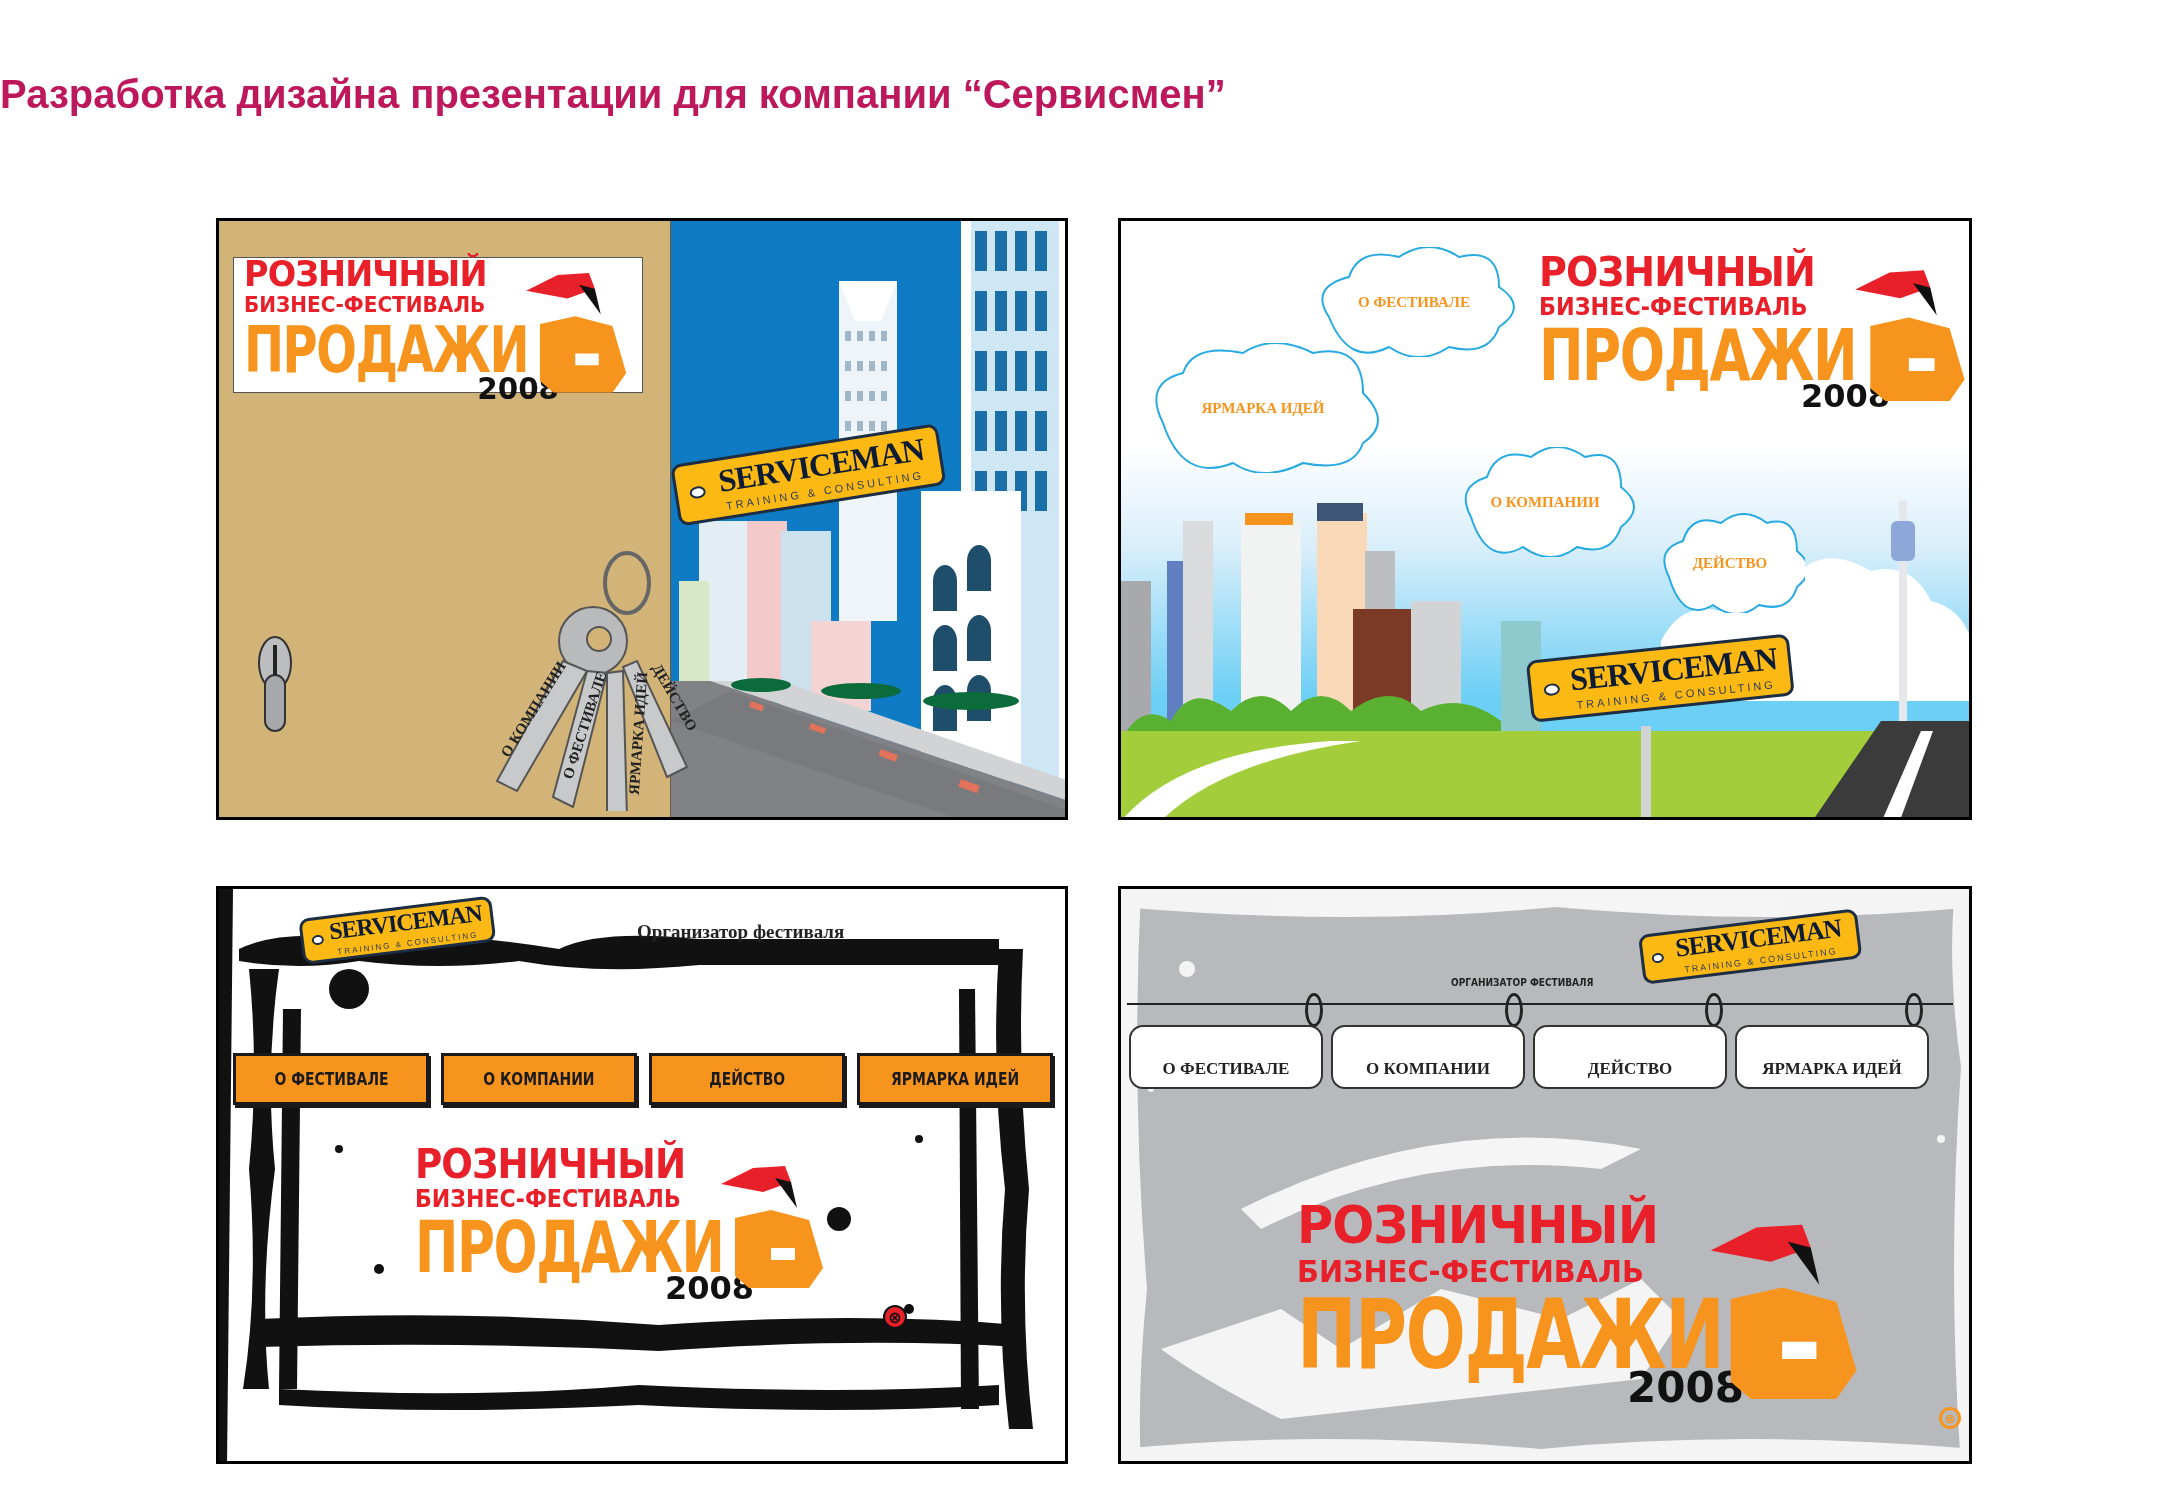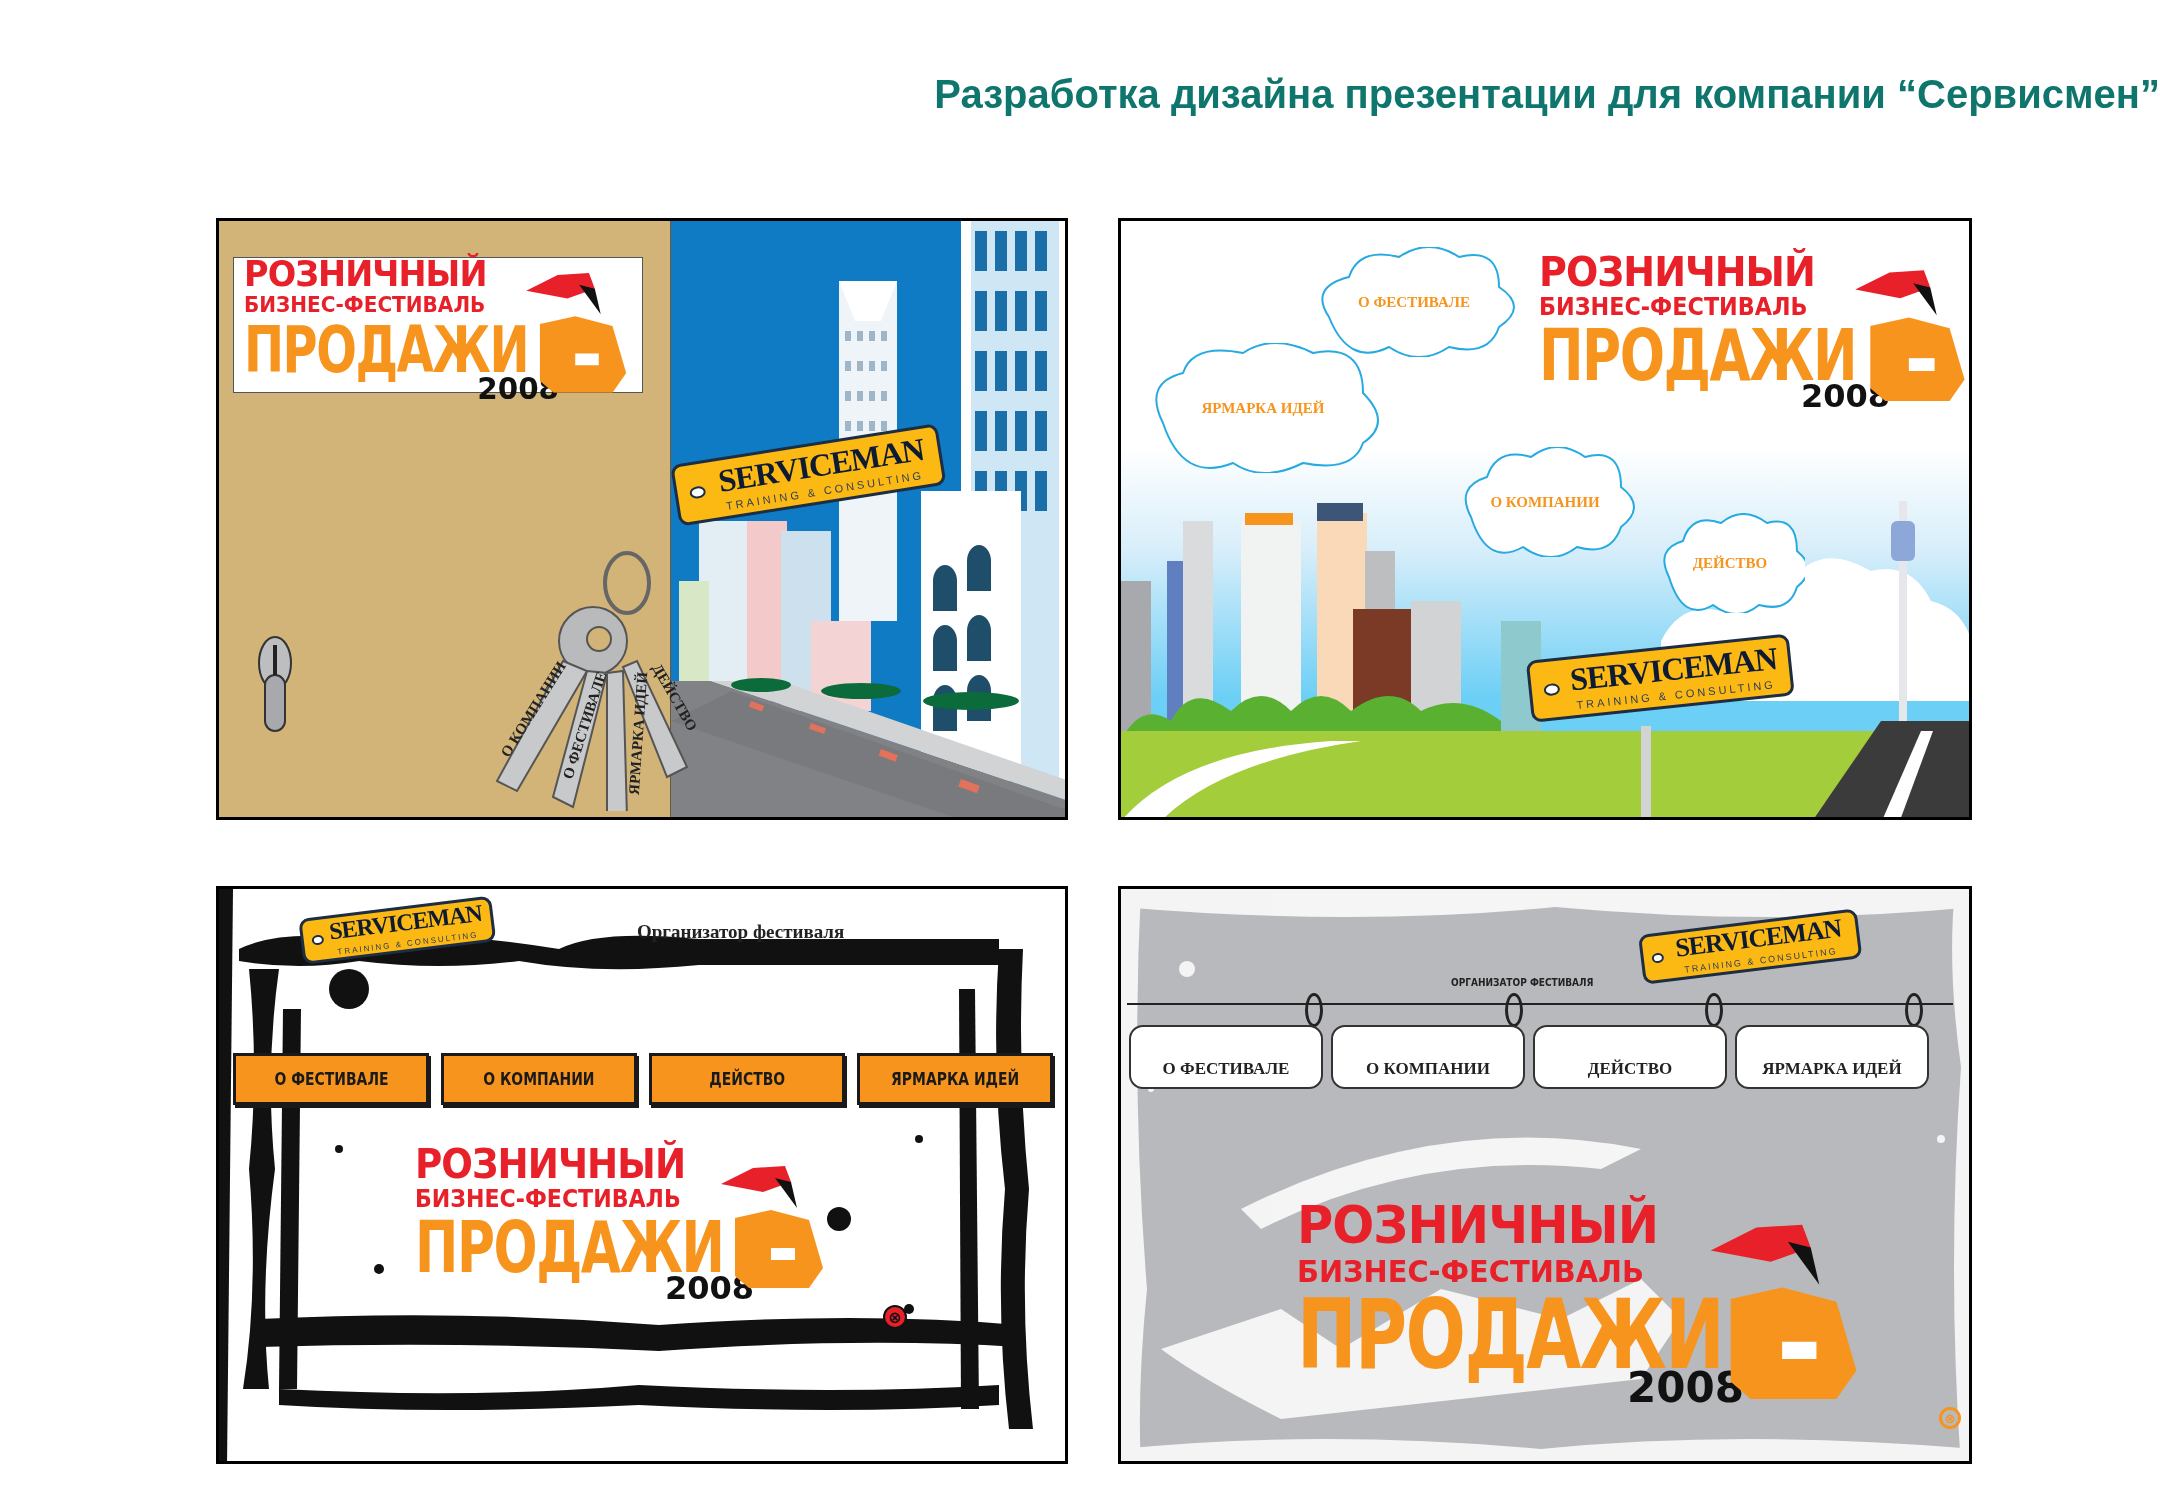--- a/index.html
+++ b/index.html
@@ -1,21 +1,21 @@
 <!DOCTYPE html>
 <html><head>
 <meta charset="utf-8">
 <style>
   * { box-sizing: border-box; margin: 0; padding: 0; }
   html, body { width: 2160px; height: 1512px; background: #ffffff; overflow: hidden; }
   body { position: relative; font-family: "Liberation Sans", sans-serif; }
 
   .page-title {
     position: absolute; left: 0; top: 72px; width: 100%;
-    text-align: right; font-weight: bold; font-size: 40px; color: #0f766e;
+    text-align: left; font-weight: bold; font-size: 40px; color: #be185d;
     font-family: "Liberation Sans", sans-serif;
   }
 
   .panel { position: absolute; border: 3px solid #000; overflow: hidden; }
   #p1 { left: 216px; top: 218px; width: 852px; height: 602px; }
   #p2 { left: 1118px; top: 218px; width: 854px; height: 602px; background: #fff; }
   #p3 { left: 216px; top: 886px; width: 852px; height: 578px; background: #fff; }
   #p4 { left: 1118px; top: 886px; width: 854px; height: 578px; background: #b8b9bc; }
 
   

